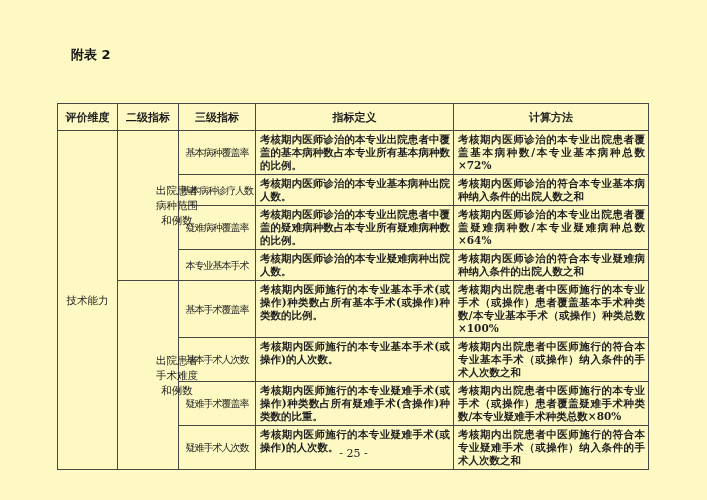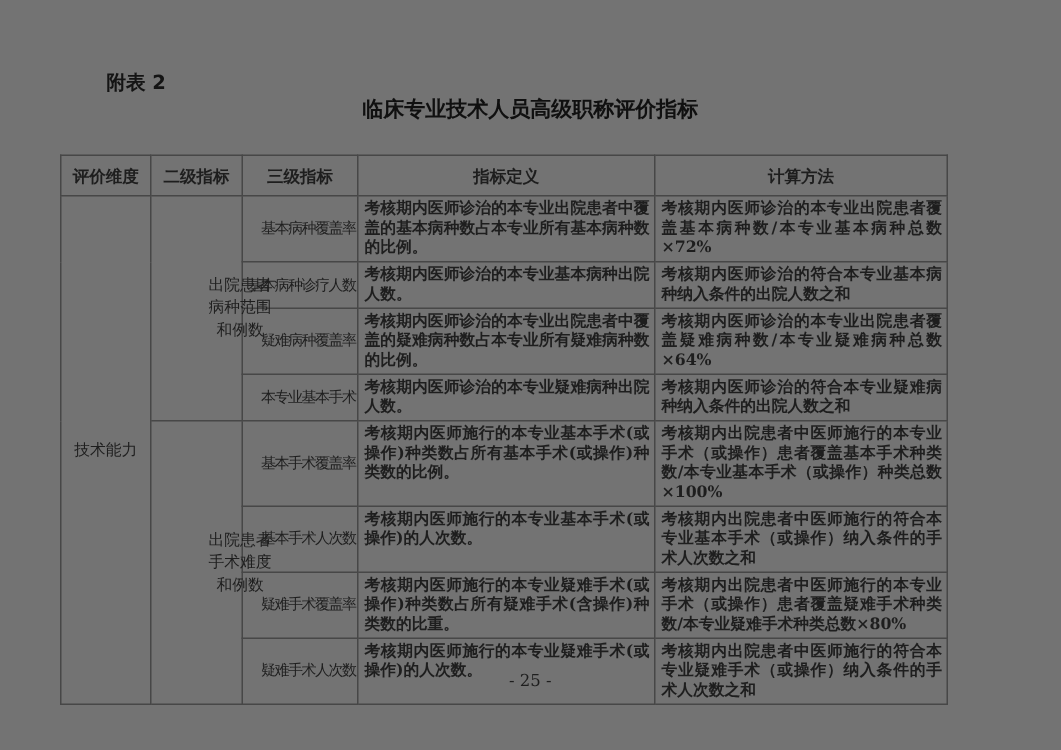--- a/index.html
+++ b/index.html
@@ -10,21 +10,21 @@
     background: #ffffff;
     overflow: hidden;
     font-family: "DejaVu Serif", "Liberation Serif", serif;
     color: #1e1e1e;
     position: relative;
   }
   .page {
     position: relative;
     width: 707px;
     height: 500px;
-    background: #737373;
+    background: #fef9c3;
   }
   .annex-label {
     position: absolute;
     left: 71px;
     top: 46px;
     font-family: "DejaVu Sans", "Liberation Sans", sans-serif;
     font-weight: bold;
     font-size: 13px;
     color: #141414;
   }
@@ -35,21 +35,21 @@
     width: 707px;
     text-align: center;
     font-family: "DejaVu Sans", "Liberation Sans", sans-serif;
     font-weight: bold;
     font-size: 14px;
     color: #101010;
     letter-spacing: 0px;
   }
   table.eval-table {
     position: absolute;
-    left: 40px;
+    left: 57px;
     top: 103px;
     width: 591px;
     border-collapse: collapse;
     table-layout: fixed;
     font-size: 10.5px;
     line-height: 13px;
     color: #1e1e1e;
   }
   table.eval-table th,
   table.eval-table td {
@@ -68,21 +68,20 @@
   td.c-dim, td.c-sec, td.c-ter {
     text-align: center;
     vertical-align: middle;
     padding: 1px 1px;
   }
   td.c-ter {
     font-size: 10px;
     letter-spacing: -1px;
     white-space: nowrap;
     overflow: hidden;
-    text-align: right;
   }
   td.c-sec .wrap4 {
     display: inline-block;
     width: 44px;
     text-align: center;
     line-height: 15px;
     margin-left: 36px;
   }
   td.c-def, td.c-calc {
     text-align: justify;
@@ -100,21 +99,20 @@
     color: #1e1e1e;
   }
 </style>
 </head>
 <body>
 
 <div class="page">
 
   <div class="annex-label">附表 2</div>
 
-  <div class="doc-title">临床专业技术人员高级职称评价指标</div>
 
   <table class="eval-table">
     <colgroup>
       <col style="width:60px">
       <col style="width:61px">
       <col style="width:77px">
       <col style="width:198px">
       <col style="width:195px">
     </colgroup>
     <thead>

